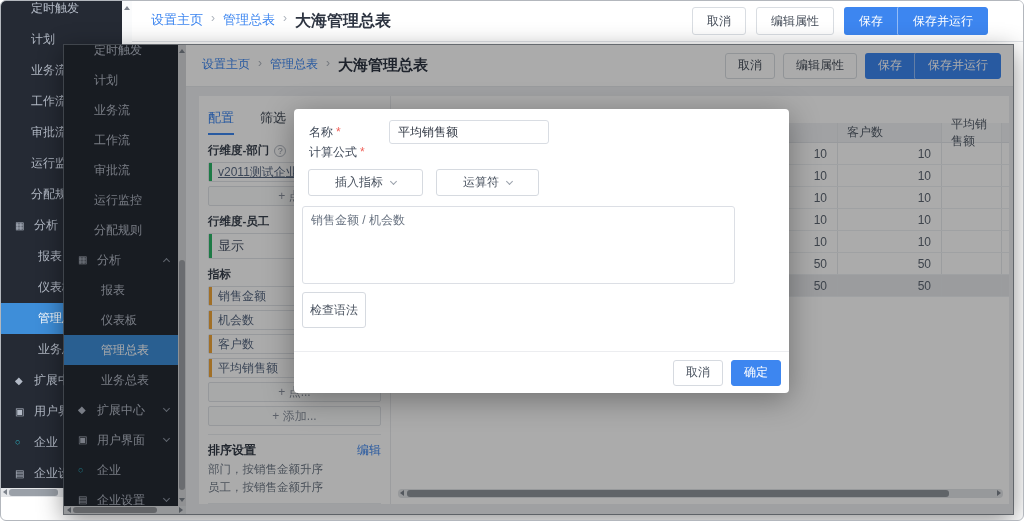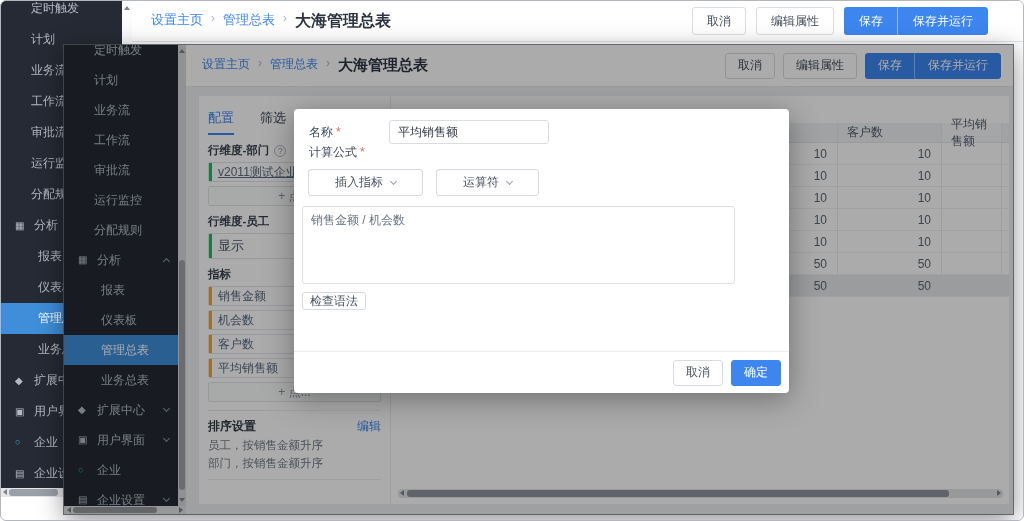--- a/index.html
+++ b/index.html
@@ -130,21 +130,21 @@
   .req{color:#f0625a;margin-left:3px;}
   .m-input{width:160px;height:24px;border:1px solid #d9dde3;border-radius:3px;padding:0 8px;
            font-size:12px;color:#333a46;font-family:inherit;outline:none;}
   .m-sub{margin-top:0;margin-bottom:8px;display:flex;}
   .dd-row{display:flex;gap:13px;margin-left:-1px;}
   .dd{height:27px;padding:0 26px;border:1px solid #d6dae0;border-radius:3px;display:flex;align-items:center;
       font-size:12px;color:#49525f;gap:8px;background:#fff;cursor:pointer;}
   .dd .chev{border-color:#9aa1ab;}
   .m-textarea{display:block;margin-top:10px;margin-left:-7px;width:433px;height:78px;border:1px solid #dcdfe5;
               border-radius:3px;padding:5px 8px;font-size:12px;color:#6a7482;resize:none;font-family:inherit;outline:none;}
-  .check-btn{margin-top:8px;margin-left:-7px;width:64px;height:18px;border:1px solid #d6dae0;border-radius:3px;
+  .check-btn{margin-top:8px;margin-left:-7px;width:64px;height:36px;border:1px solid #d6dae0;border-radius:3px;
              background:#fff;font-size:12px;color:#49525f;display:flex;align-items:center;justify-content:center;cursor:pointer;}
   .m-foot{position:absolute;left:0;right:0;bottom:0;height:42px;border-top:1px solid #ecedf0;display:flex;
           align-items:center;justify-content:flex-end;padding-right:8px;gap:8px;}
   .m-btn{height:26px;padding:0 12px;border-radius:3px;font-size:12px;display:flex;align-items:center;cursor:pointer;}
   .m-cancel{border:1px solid #d6dae0;color:#49525f;background:#fff;}
   .m-ok{background:var(--accent);color:#fff;border:1px solid var(--accent);}
 </style>
 </head>
 <body>
 
@@ -450,28 +450,29 @@
 
                 <div class="chip metric">
                   <span class="chip-txt">客户数</span>
                 </div>
 
                 <div class="chip metric">
                   <span class="chip-txt">平均销售额</span>
                 </div>
               </div>
             <div class="addbox">+ 点...</div>
+            <div class="addbox">+ 添加...</div>
 
             <hr class="cfg-hr">
             <div class="cfg-sec-head">
               <span>排序设置</span>
               <span class="edit-link">编辑</span>
             </div>
+            <div class="cfg-line">部门，按销售金额升序</div>
             <div class="cfg-line">员工，按销售金额升序</div>
-            <div class="cfg-line">部门，按销售金额升序</div>
 
             <hr class="cfg-hr">
 
           </div>
 
           <div class="tablepane">
             <div class="t-row t-head">
               <div class="t-cell c1"></div>
               <div class="t-cell c2">客户数</div>
               <div class="t-cell c3">平均销售额</div>

